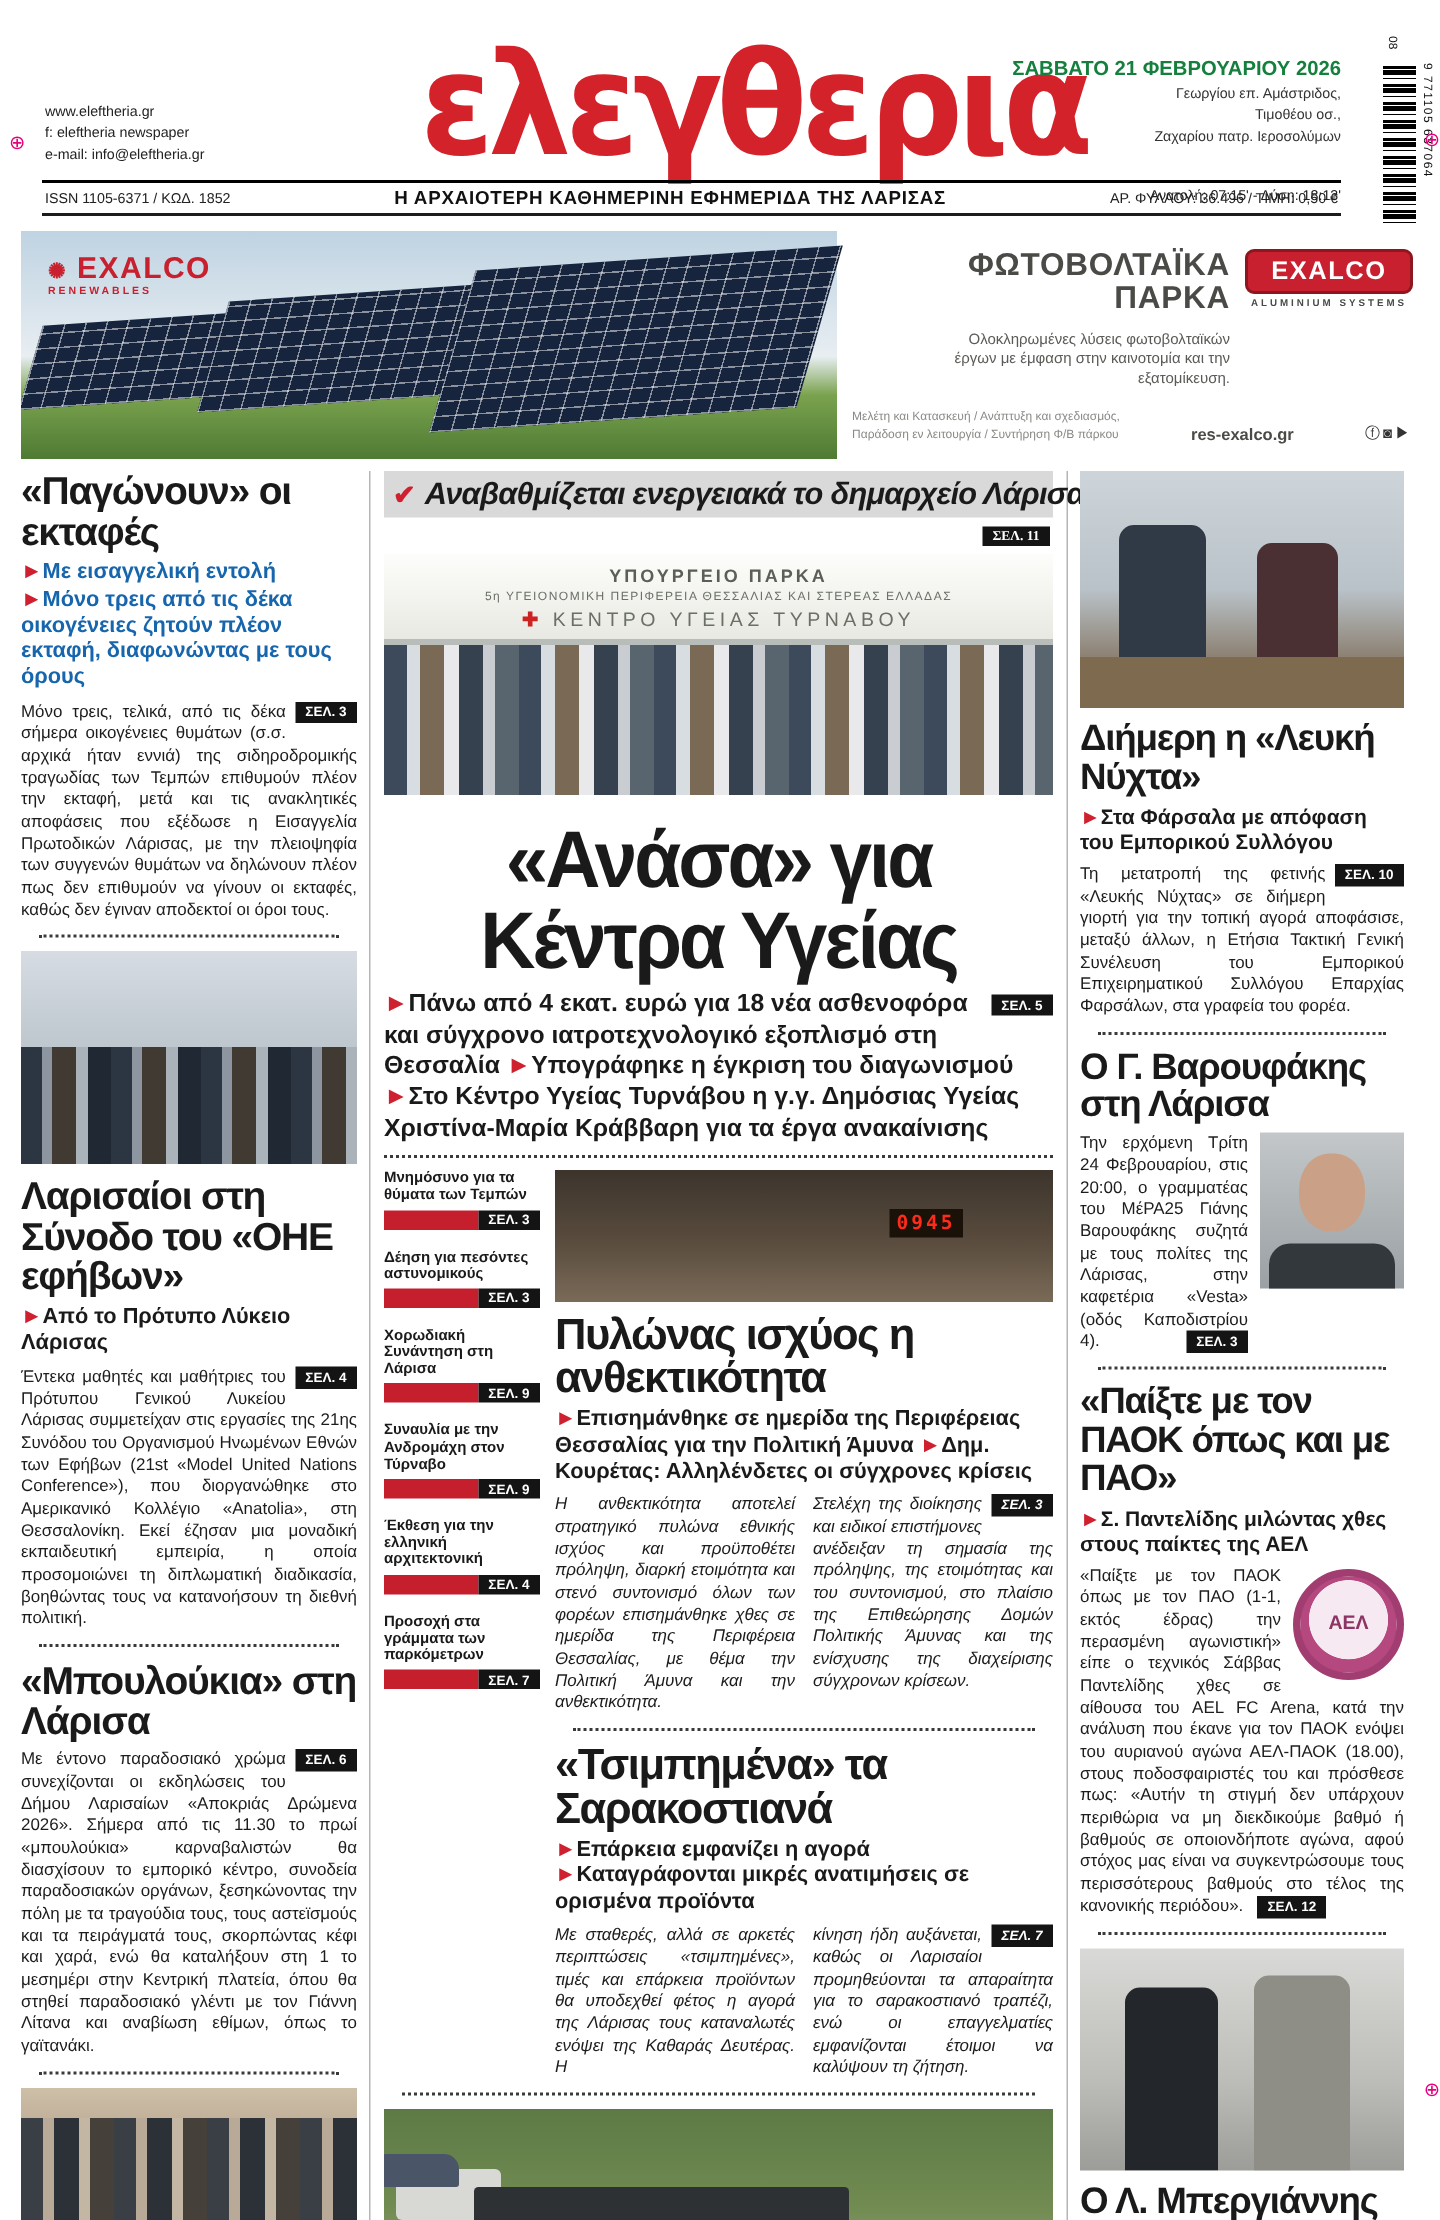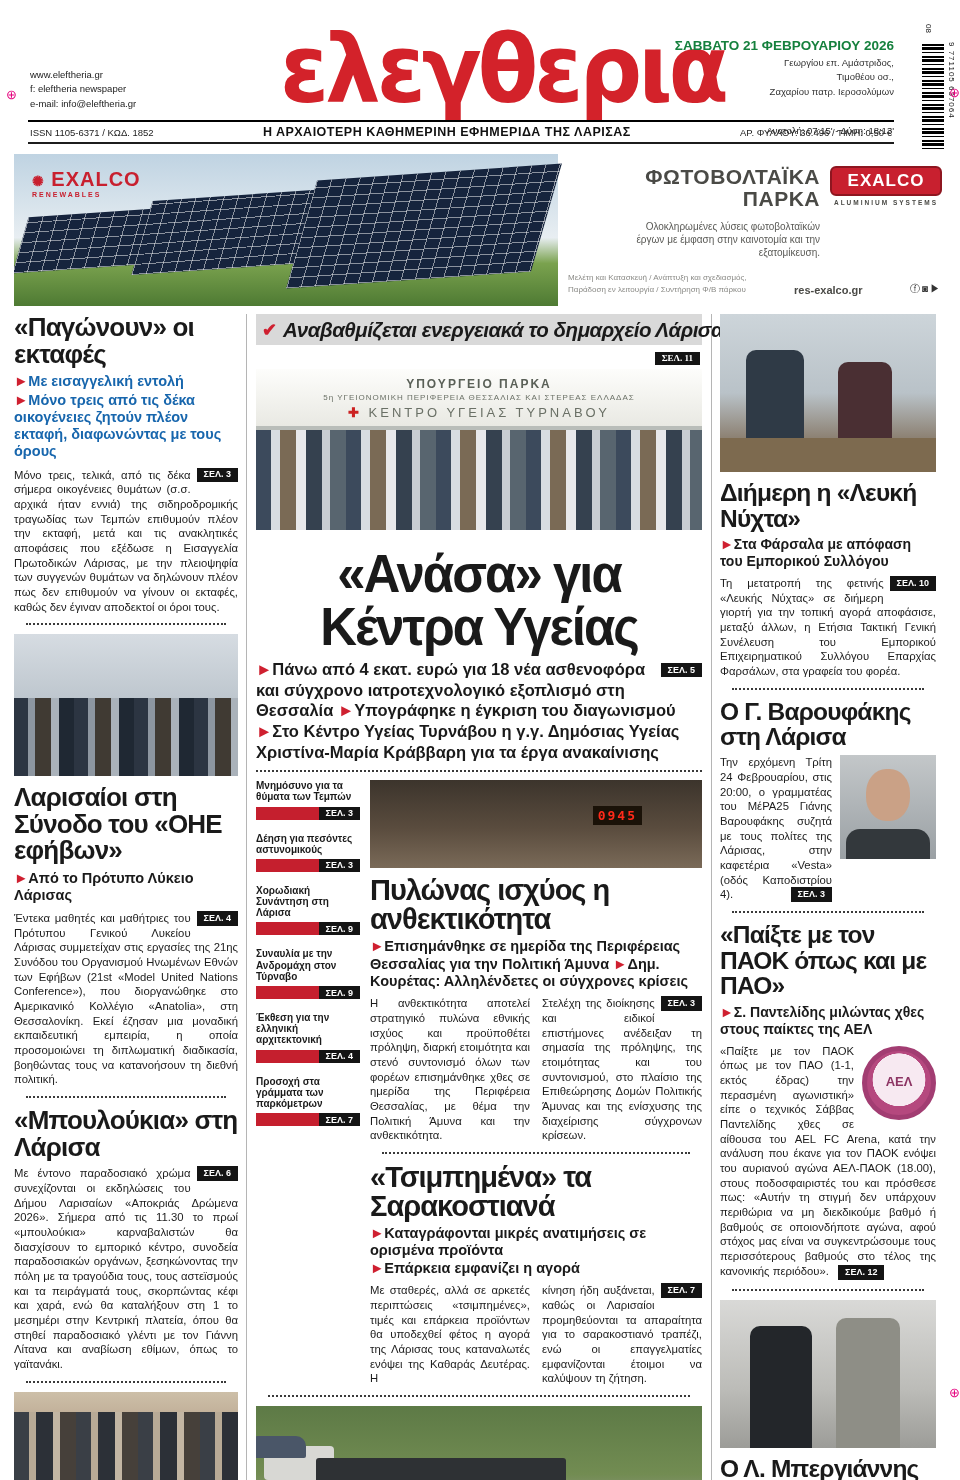--- a/index.html
+++ b/index.html
@@ -81,21 +81,21 @@
   .main-bullets { font-size:16.5px; font-weight:700; line-height:1.25; border-bottom:2px dotted #3a3a3a; padding-bottom:8px; margin-bottom:8px; }
   .main-bullets .badge { float:right; margin-top:4px; }
 
   .midgrid { display:grid; grid-template-columns:104px 1fr; column-gap:10px; }
   .teaser { margin-bottom:13px; }
   .teaser .tt { font-size:10px; font-weight:700; line-height:1.12; margin-bottom:4px; }
   .teaser .bar { display:flex; align-items:stretch; }
   .teaser .red { flex:1; background:#c51f2e; }
   .h-mid { font-size:29px; font-weight:700; letter-spacing:-1px; line-height:1; margin:6px 0 4px; }
   .mid-bullets { font-size:14.5px; font-weight:700; line-height:1.2; margin-bottom:6px; }
-  .twocol { column-count:2; column-gap:12px; }
+  .twocol { column-count:2; column-gap:12px;font-style:italic; }
   .led { position:absolute; right:60px; top:26px; background:#1a1208; color:#ff2a1a; font-weight:700; font-size:13px; padding:2px 5px; letter-spacing:2px; font-family:"DejaVu Sans Mono",monospace; }
 
   .wreck-photo { height:152px; background:linear-gradient(180deg,#5d7a46 0%,#728c52 45%,#9a9c92 70%,#8d8f86 100%); }
   .truck { position:absolute; left:60px; top:52px; width:250px; height:48px; background:#2e3134; border-radius:3px; }
   .truck::after { content:""; position:absolute; left:18px; bottom:-10px; width:22px; height:22px; background:#111; border-radius:50%; box-shadow:170px 0 #111,195px 0 #111; }
   .van { position:absolute; left:8px; top:40px; width:70px; height:34px; background:#d8d8d4; border-radius:4px; }
   .car { position:absolute; left:-6px; top:30px; width:56px; height:22px; background:#4a5668; border-radius:8px 10px 2px 2px; }
 
   
   .h-right { font-size:24.5px; font-weight:700; letter-spacing:-.8px; line-height:1.05; margin:4px 0 5px; }
@@ -308,22 +308,22 @@
             </div>
             <div class="twocol body-txt">
               <p>Η ανθεκτικότητα αποτελεί στρατηγικό πυλώνα εθνικής ισχύος και προϋποθέτει πρόληψη, διαρκή ετοιμότητα και στενό συντονισμό όλων των φορέων επισημάνθηκε χθες σε ημερίδα της Περιφέρεια Θεσσαλίας, με θέμα την Πολιτική Άμυνα και την ανθεκτικότητα.</p>
               <p><span class="badge">ΣΕΛ. 3</span><span>Στελέχη της διοίκησης και ειδικοί επιστήμονες ανέδειξαν τη σημασία της πρόληψης, της ετοιμότητας και του συντονισμού, στο πλαίσιο της Επιθεώρησης Δομών Πολιτικής Άμυνας και της ενίσχυσης της διαχείρισης σύγχρονων κρίσεων.</span></p>
             </div>
           </div>
           <div class="sep"></div>
           <div>
             <div class="h-mid">«Τσιμπημένα» τα Σαρακοστιανά</div>
             <div class="mid-bullets">
+              <div><span class="arrow">►</span><span>Επάρκεια εμφανίζει η αγορά</span></div>
               <div><span class="arrow">►</span><span>Καταγράφονται μικρές ανατιμήσεις σε ορισμένα προϊόντα</span></div>
-              <div><span class="arrow">►</span><span>Επάρκεια εμφανίζει η αγορά</span></div>
             </div>
             <div class="twocol body-txt">
               <p>Με σταθερές, αλλά σε αρκετές περιπτώσεις «τσιμπημένες», τιμές και επάρκεια προϊόντων θα υποδεχθεί φέτος η αγορά της Λάρισας τους καταναλωτές ενόψει της Καθαράς Δευτέρας. Η</p>
               <p><span class="badge">ΣΕΛ. 7</span><span>κίνηση ήδη αυξάνεται, καθώς οι Λαρισαίοι προμηθεύονται τα απαραίτητα για το σαρακοστιανό τραπέζι, ενώ οι επαγγελματίες εμφανίζονται έτοιμοι να καλύψουν τη ζήτηση.</span></p>
             </div>
           </div>
         </div>
       </div>
 
       <div class="sep"></div>

